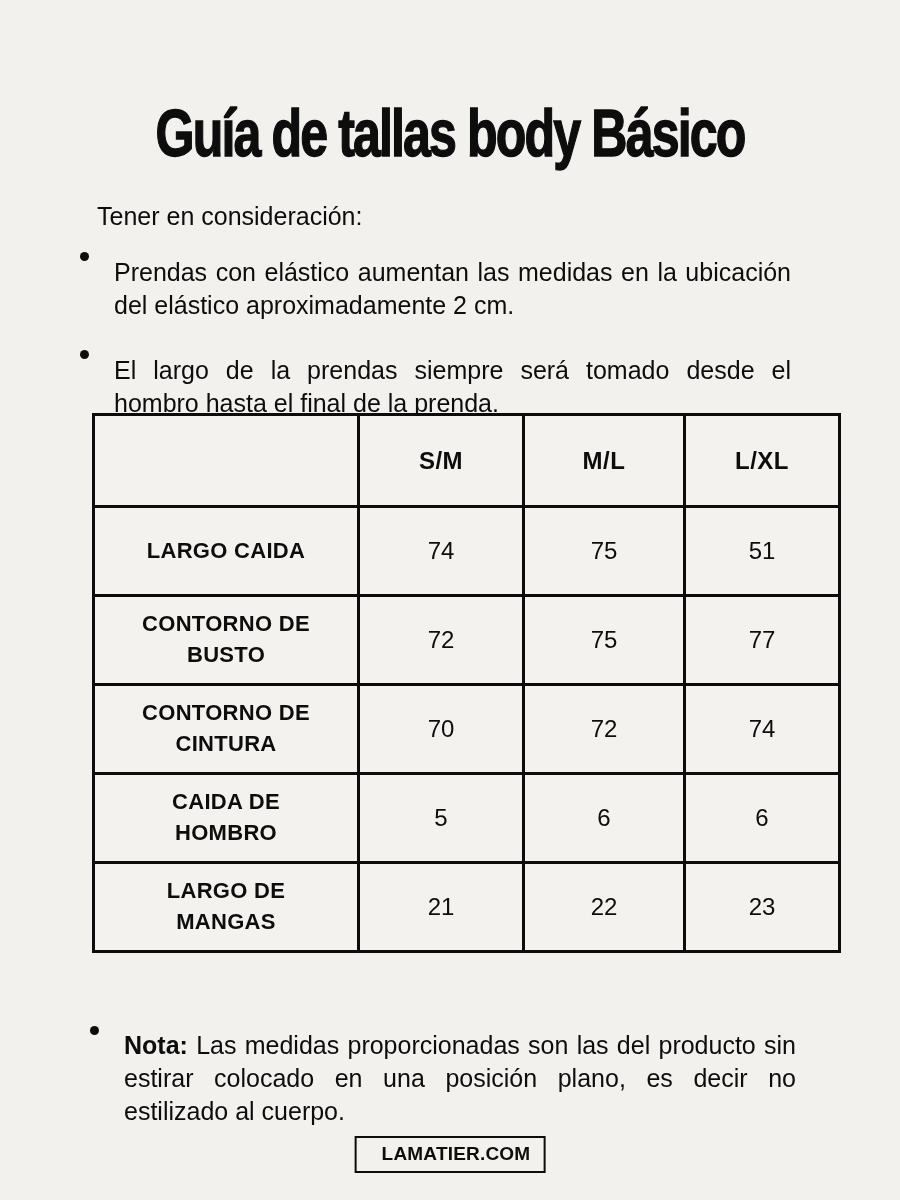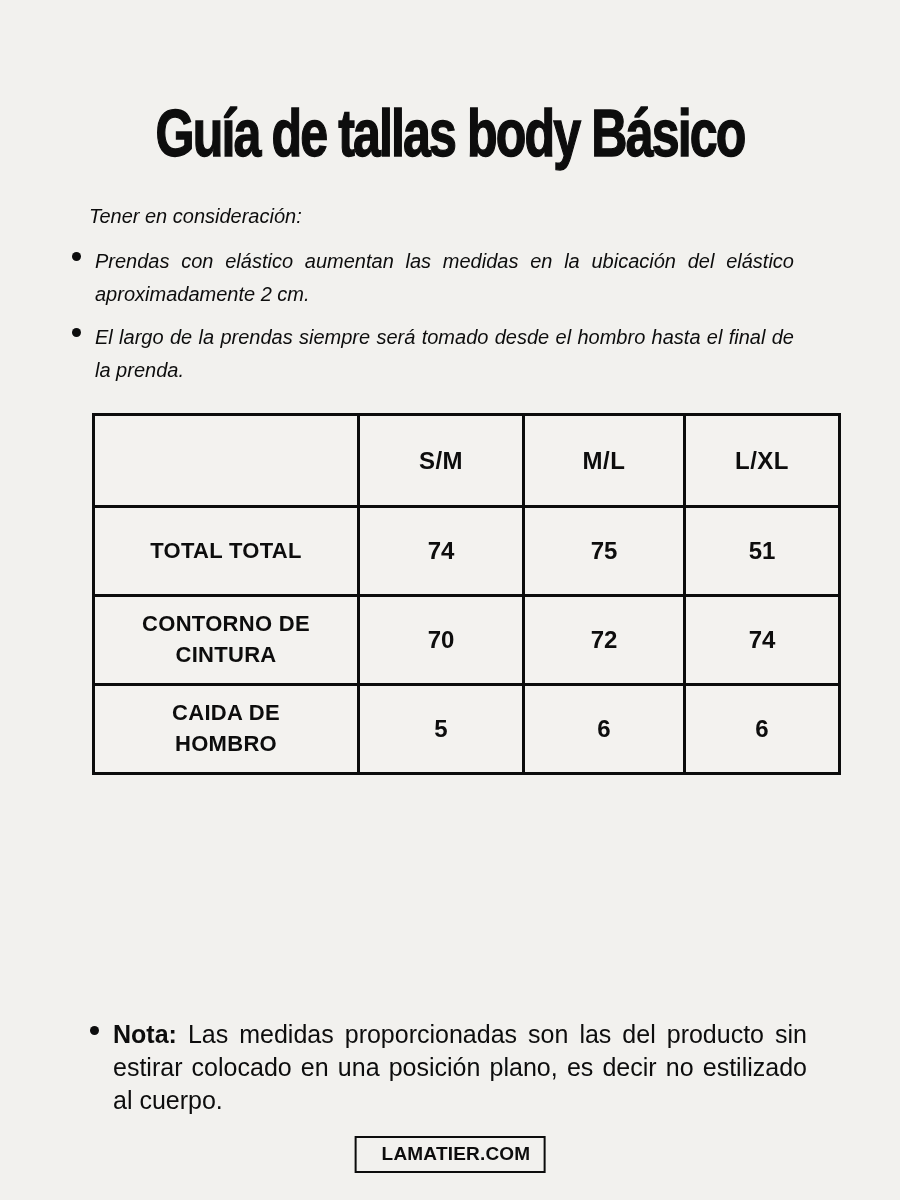--- a/index.html
+++ b/index.html
@@ -32,45 +32,44 @@
     white-space: nowrap;
     transform: scaleX(0.76);
     transform-origin: 50% 50%;
     -webkit-text-stroke: 1.4px #0d0d0d;
   }
 
   
   .considerations {
     position: absolute;
     top: 200px;
-    left: 72px;
+    left: 80px;
     width: 727px;
-    font-size: 20px;
+    font-size: 25px;
     line-height: 33px;
-    font-style: italic;
   }
   .intro {
     margin: 0 0 7px 17px;
   }
   .bullet-row {
     display: flex;
     align-items: flex-start;
   }
   .dot {
     flex: 0 0 9px;
     width: 9px;
     height: 9px;
     margin-top: 12px;
     margin-right: 9px;
     border-radius: 50%;
     background: #0d0d0d;
   }
   .bullet-row p {
     flex: 1;
-    margin: 5px;
+    margin: 16px;
     text-align: justify;
   }
 
   
   .size-table {
     position: absolute;
     top: 413px;
     left: 92px;
     width: 746px;
     border-collapse: collapse;
@@ -87,21 +86,21 @@
   .size-table tr.head th { height: 89px; font-size: 24px; font-weight: 600; letter-spacing: 0.5px; }
   .size-table tr.body td { height: 86px; }
   .row-label {
     font-size: 22px;
     font-weight: 700;
     line-height: 1.4;
     letter-spacing: 0.3px;
   }
   .cell-value {
     font-size: 24px;
-    font-weight: 700;
+    font-weight: 400;
   }
 
   
   .note {
     position: absolute;
     top: 1013px;
     left: 90px;
     width: 722px;
     font-size: 25px;
     line-height: 33px;
@@ -156,41 +155,53 @@
     </colgroup>
     <tbody>
       <tr class="head">
         <th></th>
         <th>S/M</th>
         <th>M/L</th>
         <th>L/XL</th>
       </tr>
 
       <tr class="body">
-        <td class="row-label">TOTAL TOTAL</td>
+        <td class="row-label">LARGO CAIDA</td>
         <td class="cell-value">74</td>
         <td class="cell-value">75</td>
         <td class="cell-value">51</td>
       </tr>
 
+      <tr class="body">
+        <td class="row-label">CONTORNO DE BUSTO</td>
+        <td class="cell-value">72</td>
+        <td class="cell-value">75</td>
+        <td class="cell-value">77</td>
+      </tr>
 
       <tr class="body">
         <td class="row-label">CONTORNO DE CINTURA</td>
         <td class="cell-value">70</td>
         <td class="cell-value">72</td>
         <td class="cell-value">74</td>
       </tr>
 
       <tr class="body">
         <td class="row-label">CAIDA DE HOMBRO</td>
         <td class="cell-value">5</td>
         <td class="cell-value">6</td>
         <td class="cell-value">6</td>
       </tr>
 
+      <tr class="body">
+        <td class="row-label">LARGO DE MANGAS</td>
+        <td class="cell-value">21</td>
+        <td class="cell-value">22</td>
+        <td class="cell-value">23</td>
+      </tr>
     </tbody>
   </table>
 
   <div class="note bullet-row">
     <span class="dot"></span>
     <p><span class="note-label">Nota:</span> <span>Las medidas proporcionadas son las del producto sin estirar colocado en una posición plano, es decir no estilizado al cuerpo.</span></p>
   </div>
 
   <div class="brand-box">
     <span class="brand">LAMATIER.COM</span>

